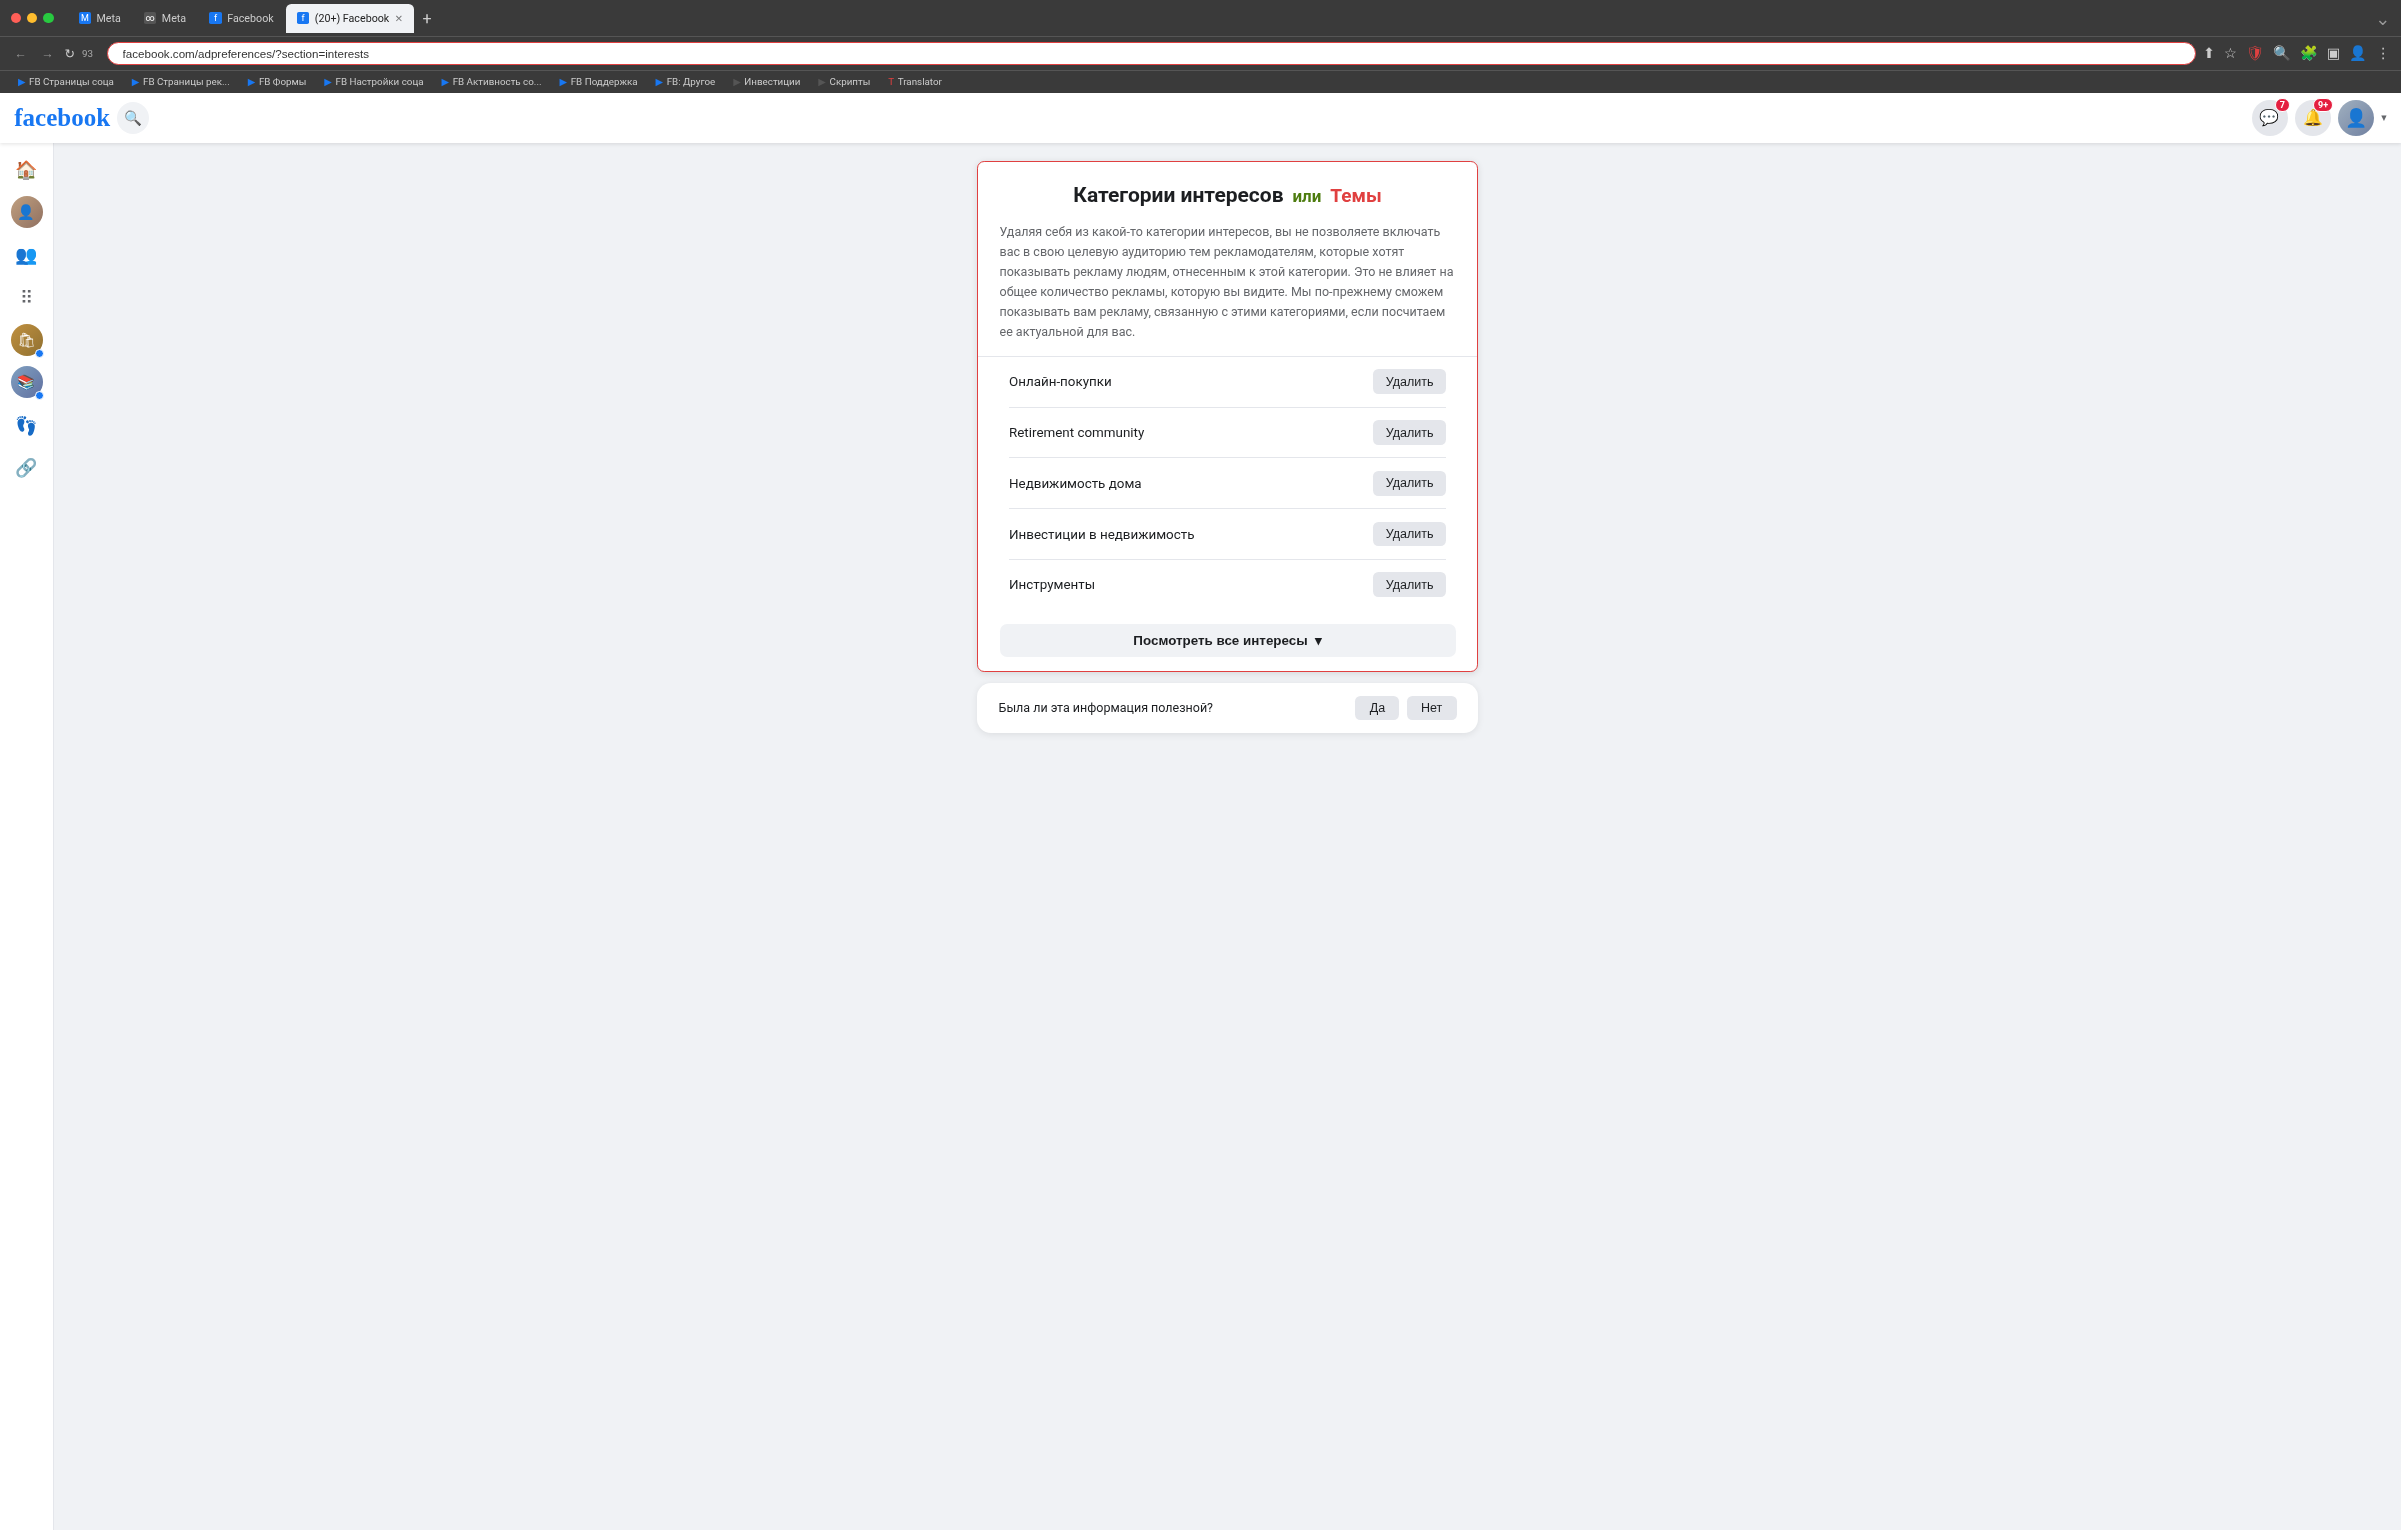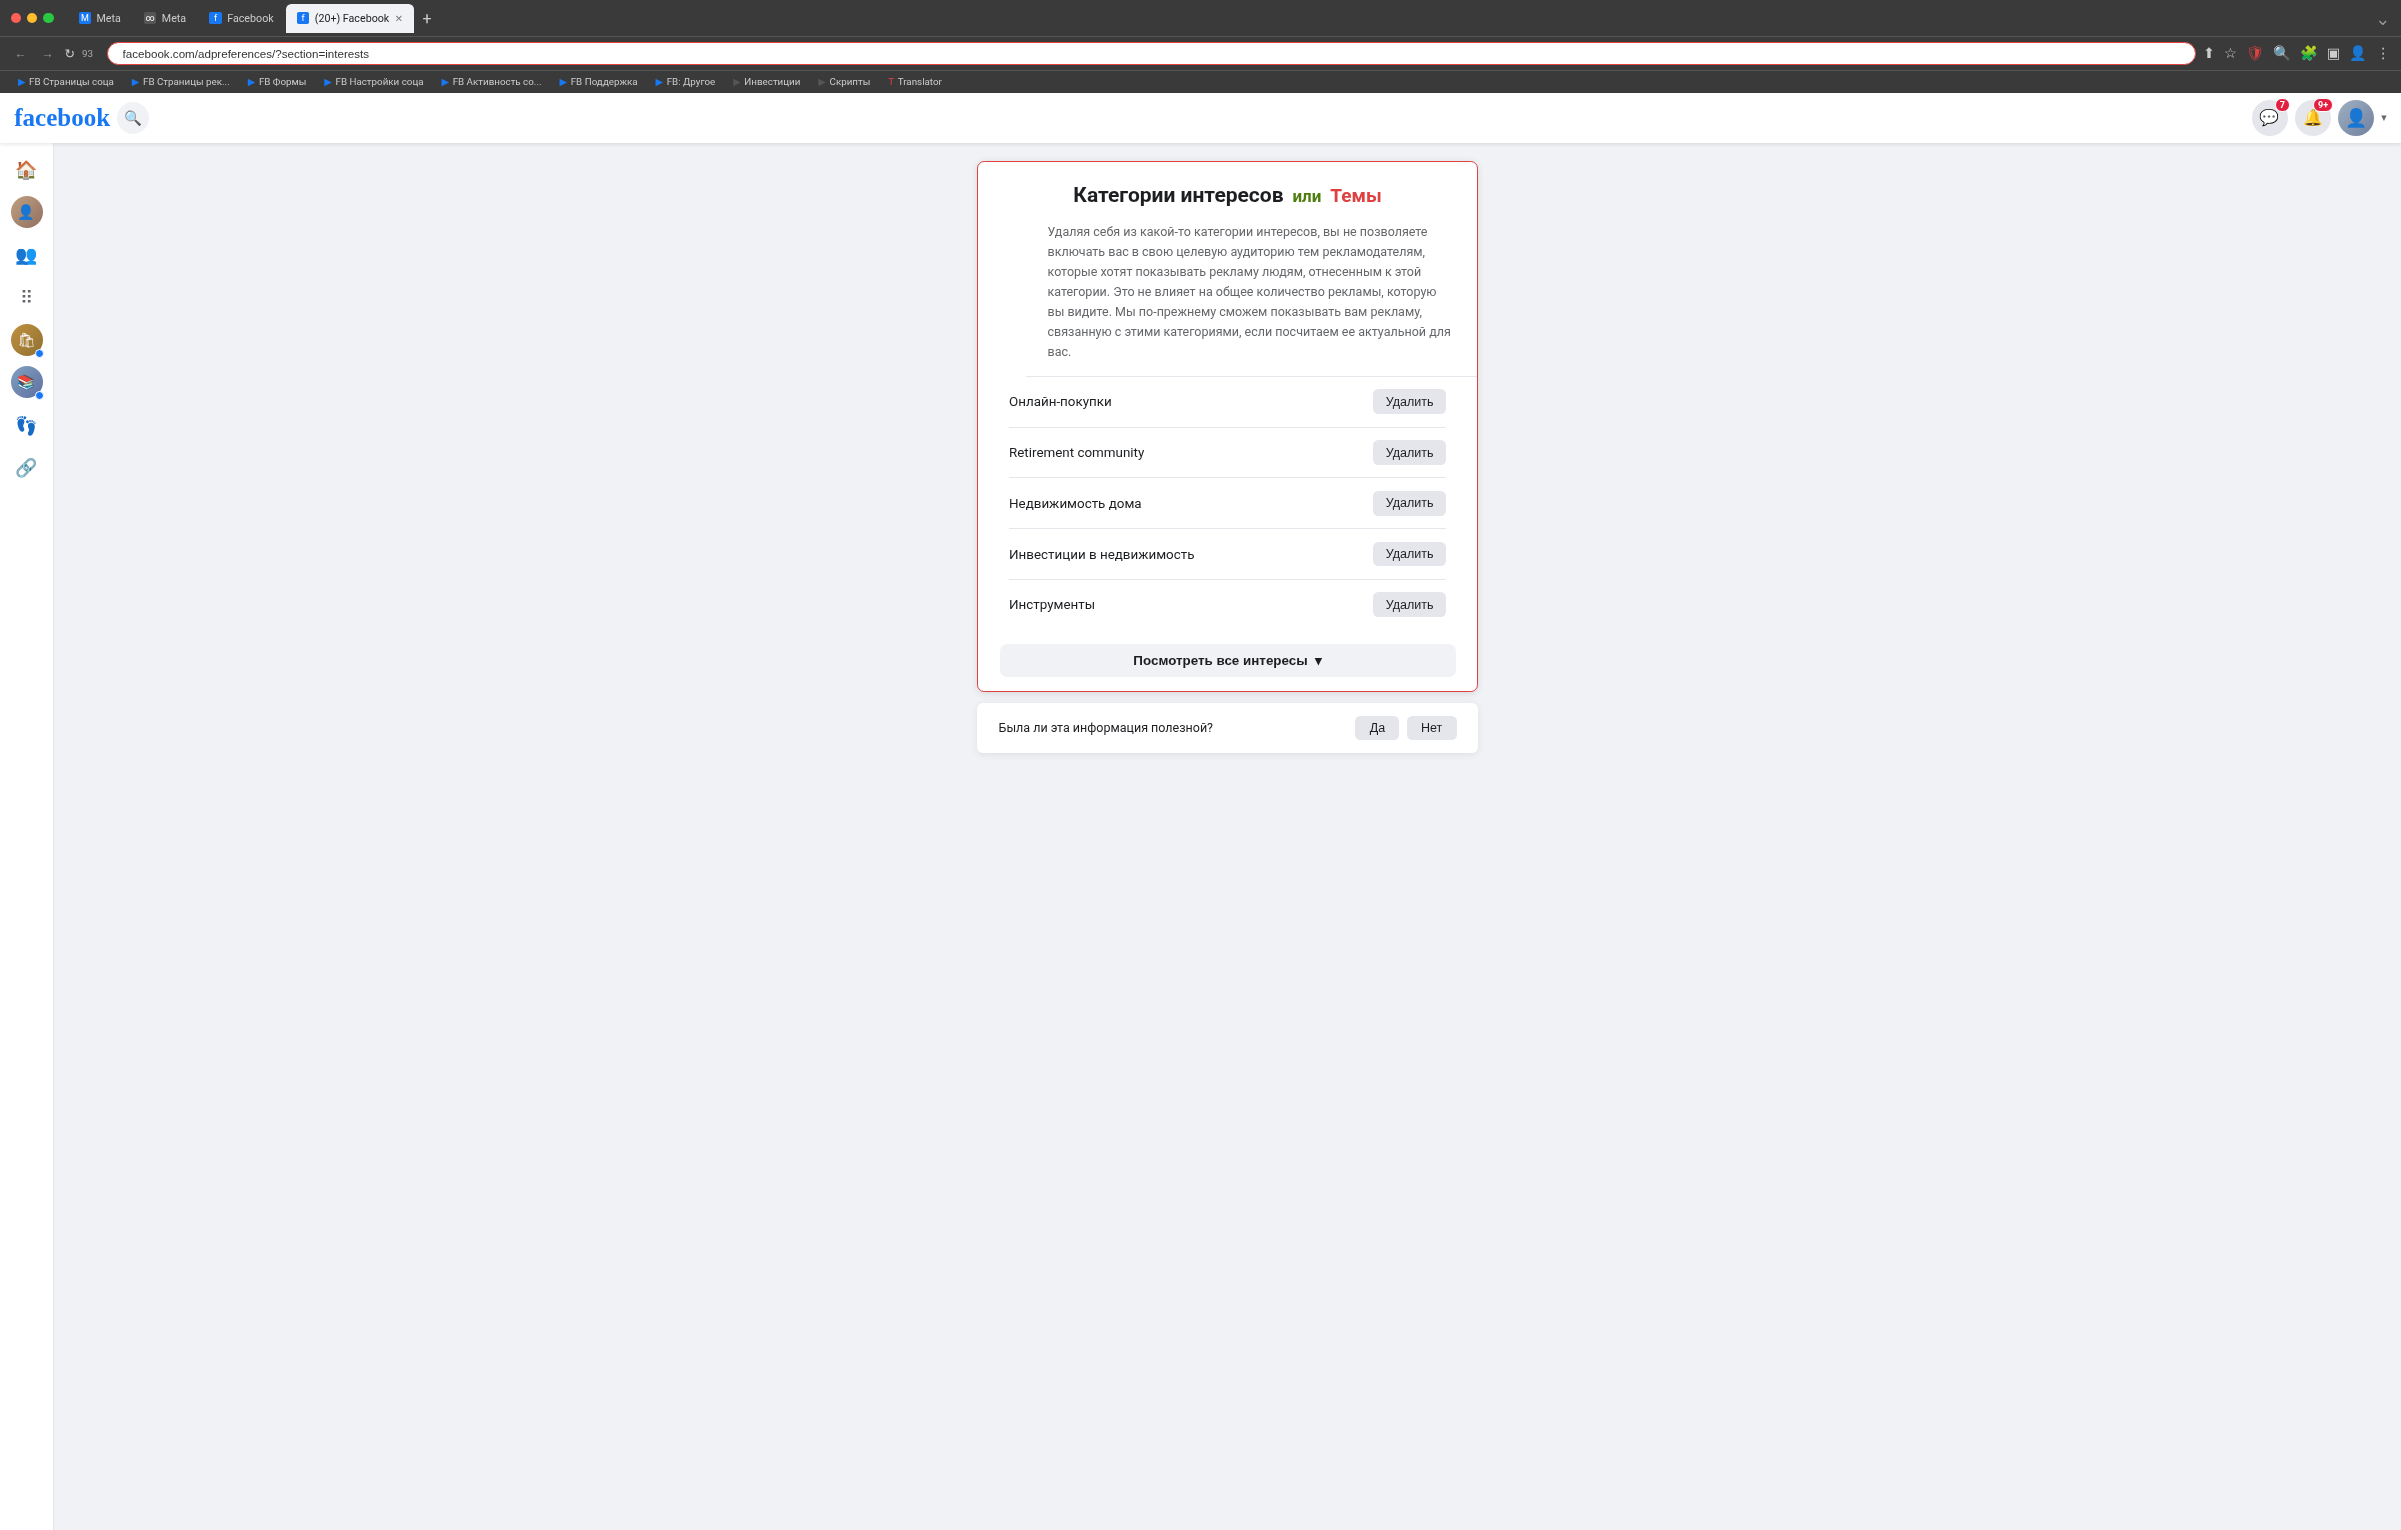--- a/index.html
+++ b/index.html
@@ -306,21 +306,20 @@
       display: inline;
       margin-left: 5.4px;
       margin-top: 28px;
     }
     .card-description {
       padding: 0 21.5px 14.3px;
       font-size: 12.5px;
       color: #65676b;
       line-height: 1.6;
       border-bottom: 0.9px solid #e4e6eb;
-      margin-left: 48px;
     }
     .interest-list {
       padding: 0 31px;
     }
     .interest-item {
       display: flex;
       align-items: center;
       justify-content: space-between;
       padding: 12.5px 0;
       border-bottom: 0.9px solid #e4e6eb;
@@ -356,21 +355,21 @@
       border-radius: 7.2px;
       font-size: 13.4px;
       font-weight: 600;
       color: #1c1e21;
       cursor: pointer;
     }
 
     
     .feedback-bar {
       background: #fff;
-      border-radius: 6px;
+      border-radius: 14px;
       padding: 12.5px 21.5px;
       display: flex;
       align-items: center;
       justify-content: space-between;
       margin-top: 10.7px;
       width: 501px;
       max-width: 100%;
       box-shadow: 0 1.8px 7.2px rgba(0,0,0,0.08);
     }
     .feedback-text {

